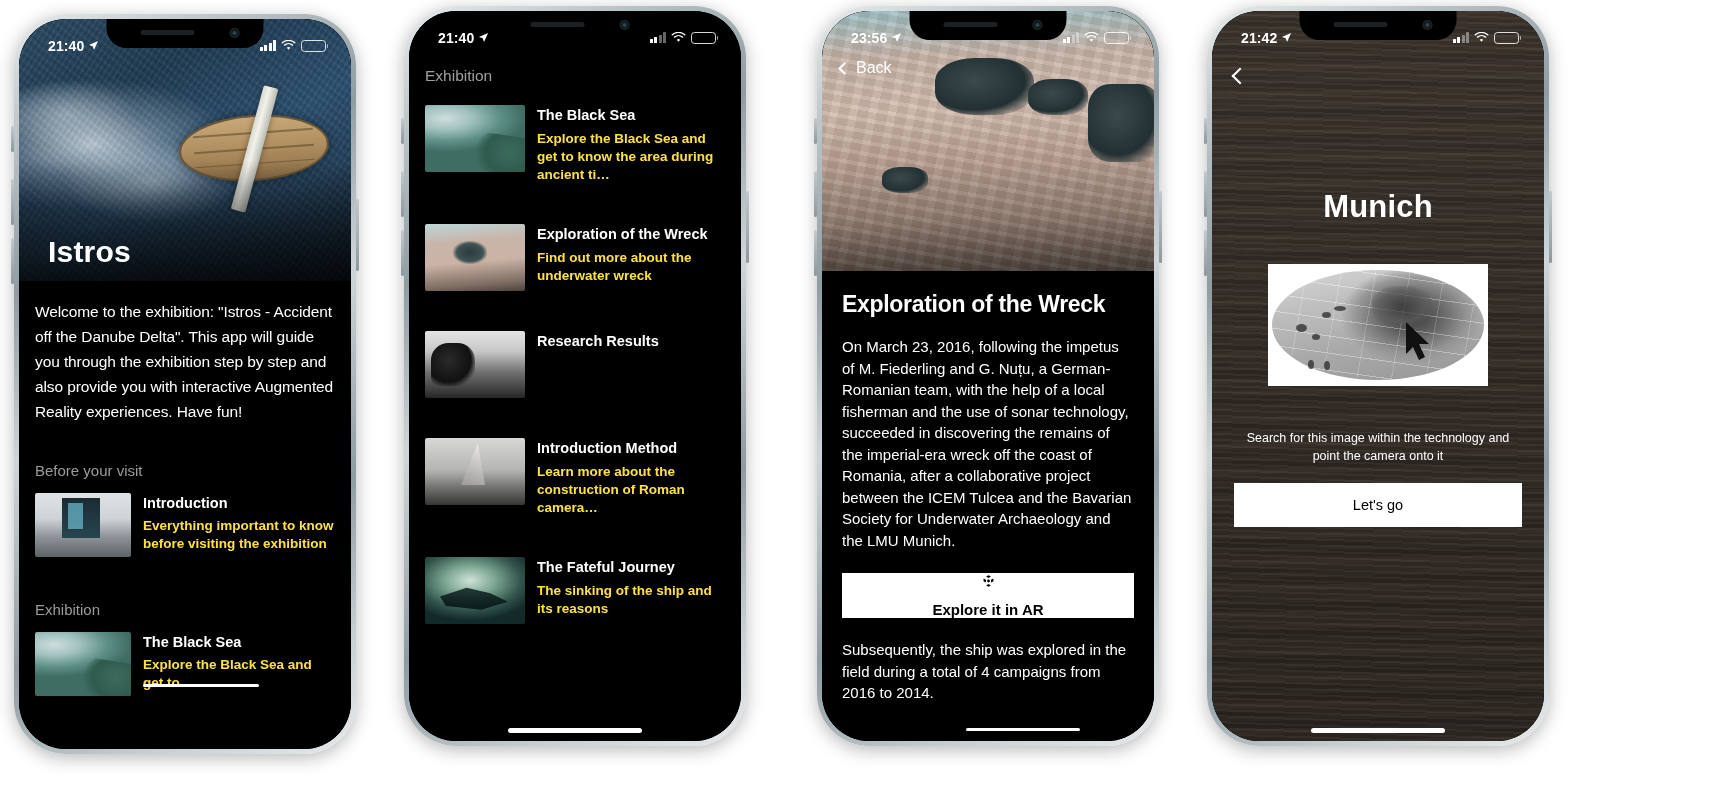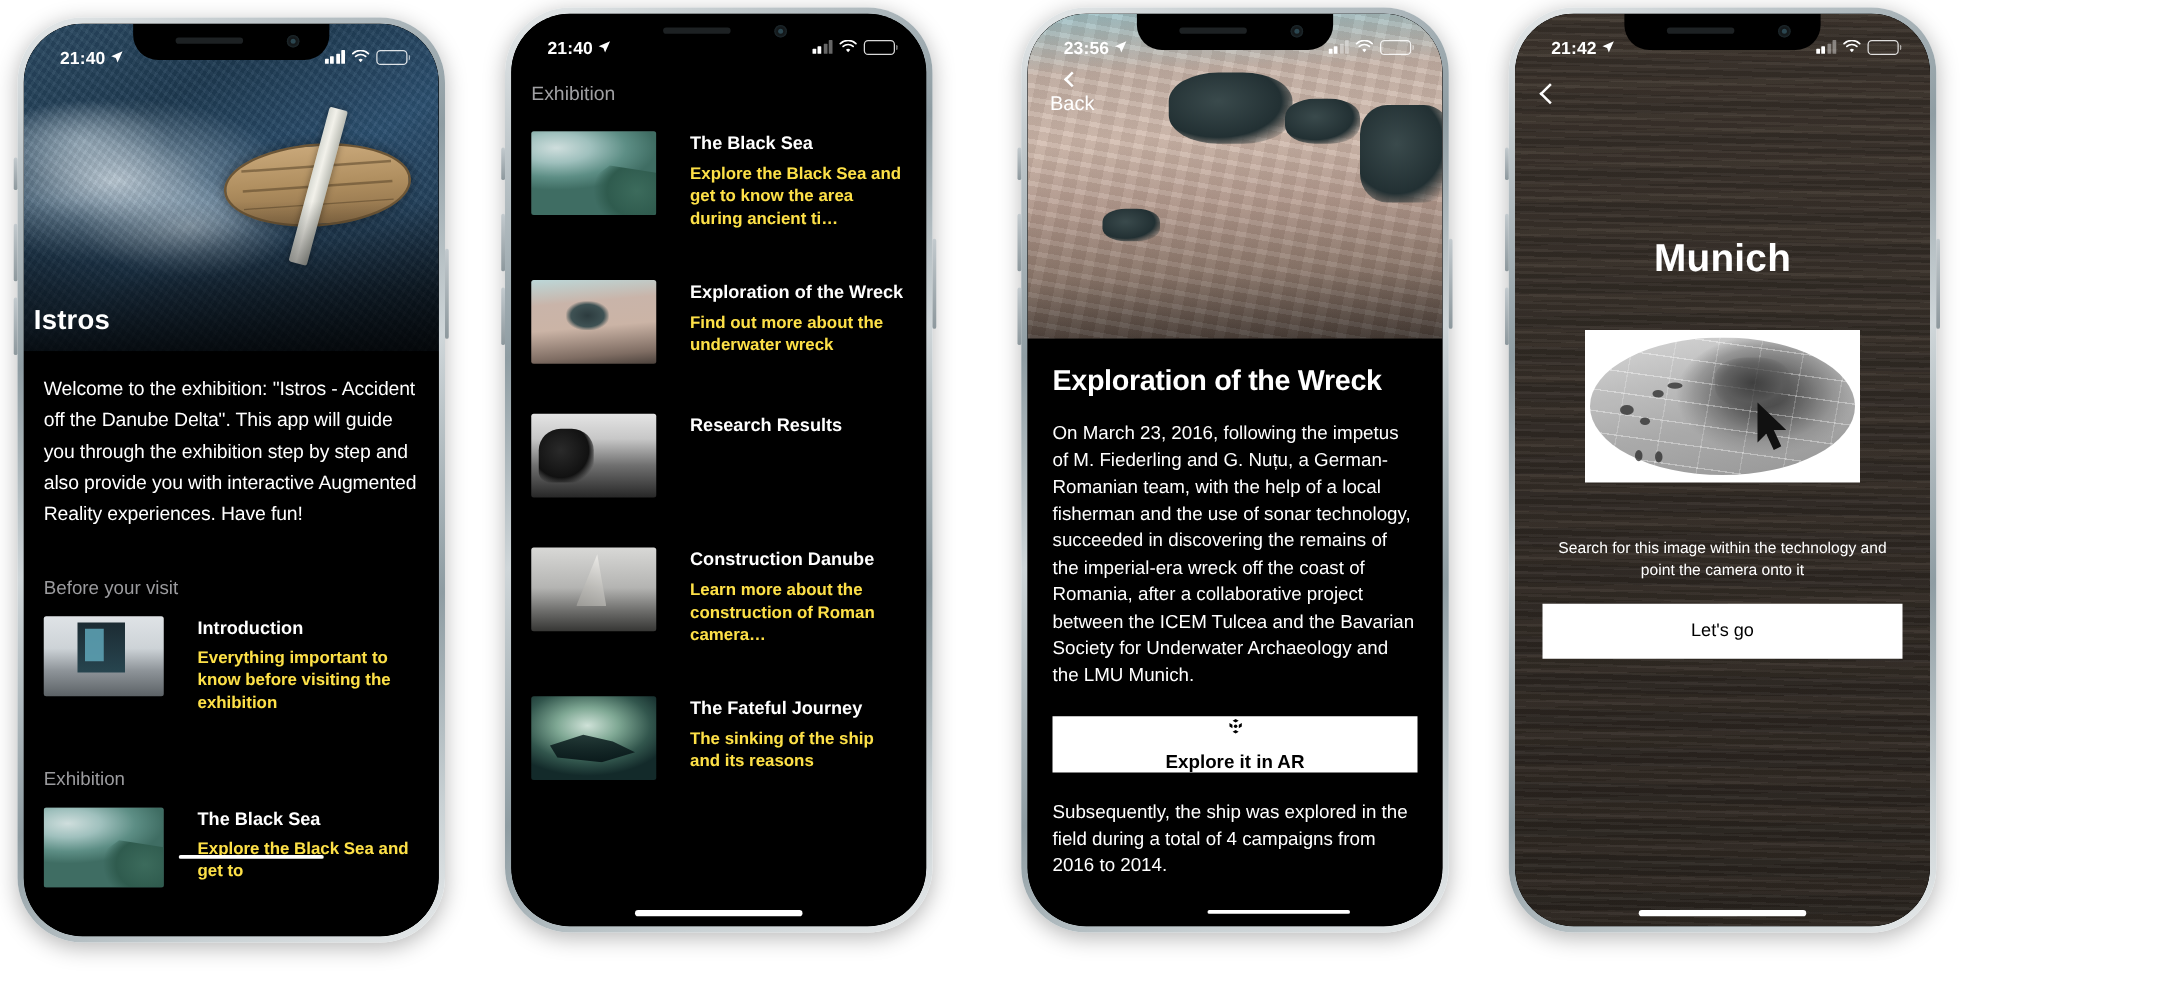--- a/index.html
+++ b/index.html
@@ -180,23 +180,23 @@
     transform: rotate(19deg);
     border-radius: 2px;
     box-shadow: 0 0 6px rgba(0,0,0,0.4);
   }
   .hero-fade {
     position:absolute; left:0; right:0; bottom:0; height: 120px;
     background: linear-gradient(180deg, rgba(0,0,0,0) 0%, rgba(0,0,0,0.55) 60%, rgba(0,0,0,0.82) 100%);
   }
   .hero-title {
     position:absolute;
-    left: 8px; bottom: 12px;
+    left: 29px; bottom: 12px;
     color: #fff;
-    font-size: 22px;
+    font-size: 30px;
     font-weight: 600;
     letter-spacing: 0.2px;
   }
   .p1-body {
     position:absolute;
     top: 262px; left: 0; right: 0; bottom: 0;
     background: #000;
     padding: 18px 16px 0 16px;
     overflow: hidden;
   }
@@ -209,21 +209,21 @@
   }
   .section-head {
     color: #9b9b9e;
     font-size: 15px;
     font-weight: 400;
     margin-top: 38px;
     margin-bottom: 14px;
   }
   .row-card {
     display: flex;
-    gap: 27px;
+    gap: 12px;
     align-items: flex-start;
   }
   .row-thumb {
     width: 96px; height: 64px;
     border-radius: 2px;
     flex: 0 0 auto;
     overflow: hidden;
     position: relative;
   }
   .row-txt { padding-top: 2px; }
@@ -339,21 +339,21 @@
   .p3-hero .wreckpart {
     position:absolute;
     background: radial-gradient(ellipse at 40% 40%, #3a4a4c 0%, #223033 60%, rgba(24,32,34,0) 85%);
     border-radius: 40%;
   }
   .p3-back {
     position: absolute;
     top: 48px; left: 18px;
     z-index: 30;
     display: flex; align-items: center; gap: 7px;
-    color: #fff; font-size: 16px; font-weight: 500; flex-direction: column;
+    color: #fff; font-size: 16px; font-weight: 500;
   }
   .chev {
     display:inline-block; width: 9px; height: 9px;
     border-left: 2.2px solid #fff;
     border-bottom: 2.2px solid #fff;
     transform: rotate(45deg);
   }
   .p3-body {
     position: absolute;
     top: 260px; left: 0; right: 0; bottom: 0;
@@ -599,21 +599,21 @@
             <div class="row-card">
               <div class="row-thumb th-research"></div>
               <div class="row-txt">
                 <div class="row-title">Research Results</div>
               </div>
             </div>
 
             <div class="row-card">
               <div class="row-thumb th-construction"></div>
               <div class="row-txt">
-                <div class="row-title">Construction Danube</div>
+                <div class="row-title">Introduction Method</div>
                 <div class="row-sub">Learn more about the construction of Roman camera…</div>
               </div>
             </div>
 
             <div class="row-card">
               <div class="row-thumb th-fateful"></div>
               <div class="row-txt">
                 <div class="row-title">The Fateful Journey</div>
                 <div class="row-sub">The sinking of the ship and its reasons</div>
               </div>

